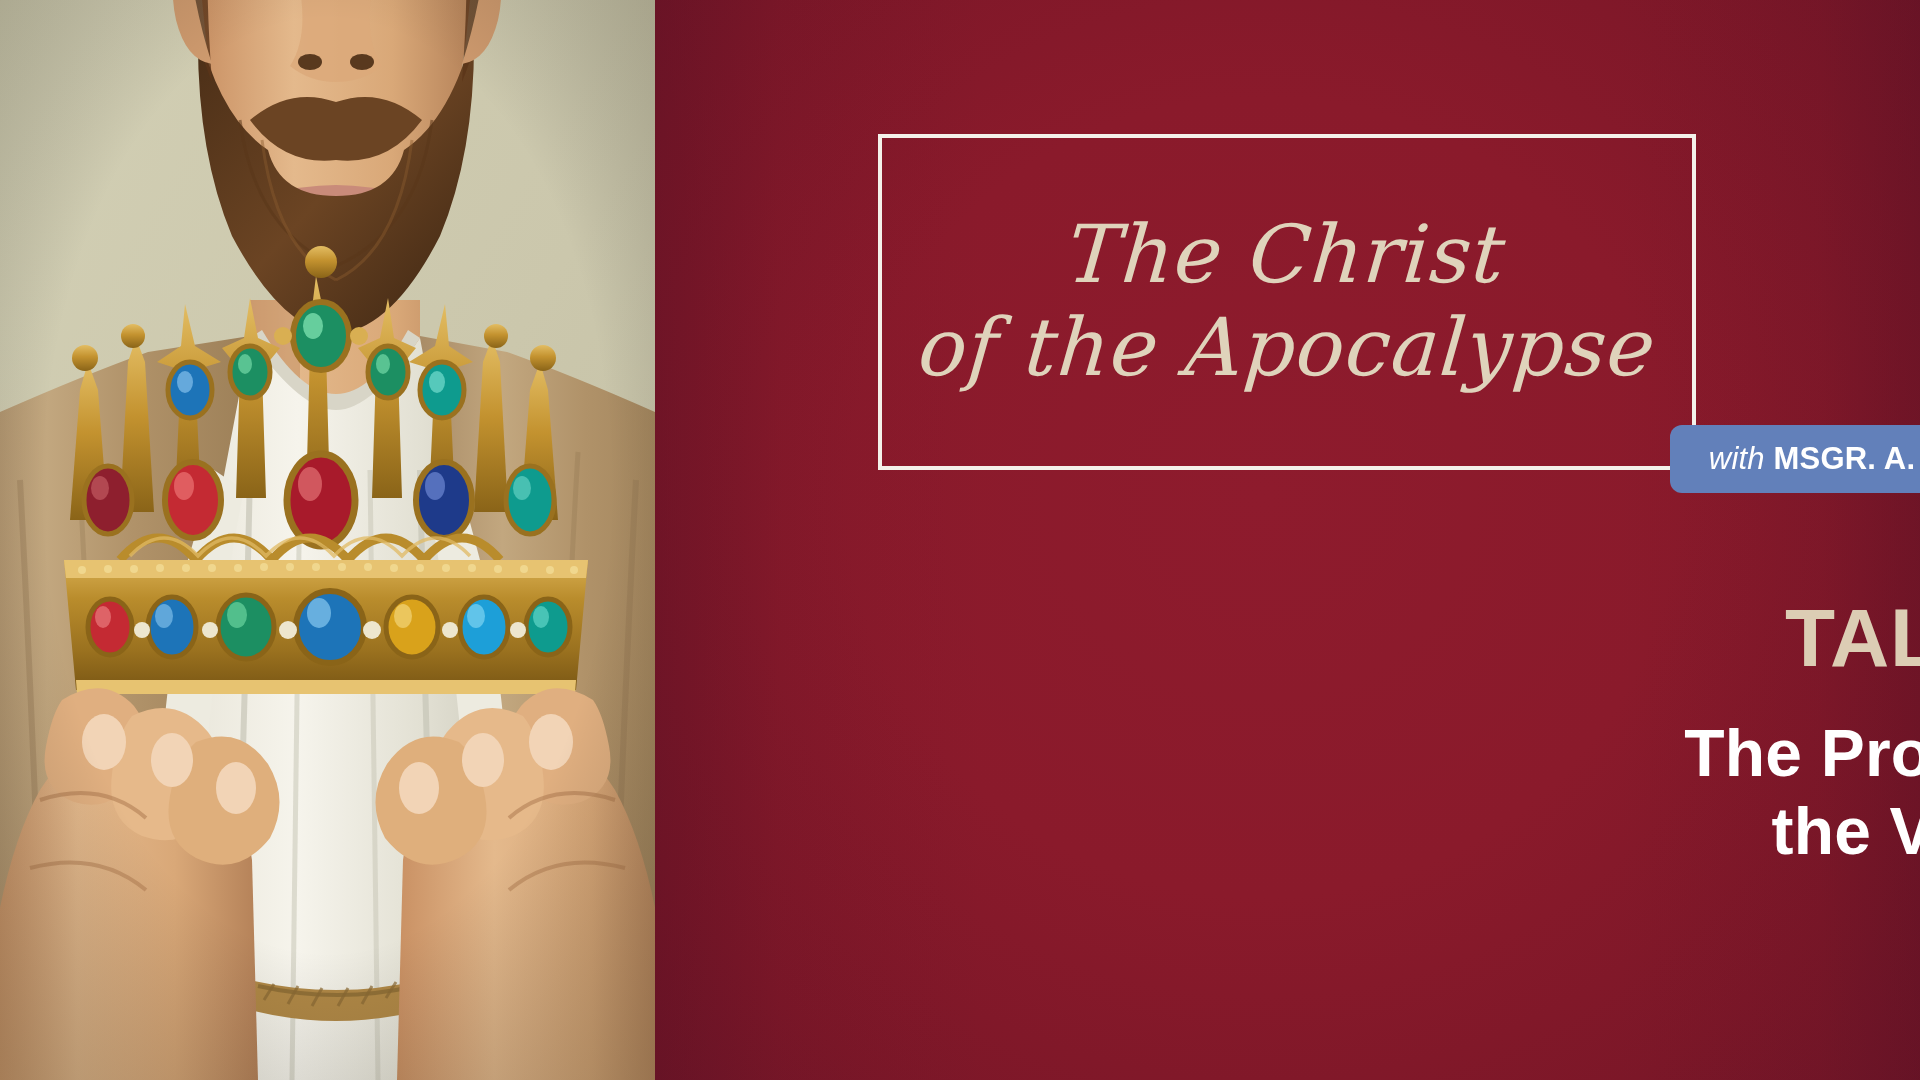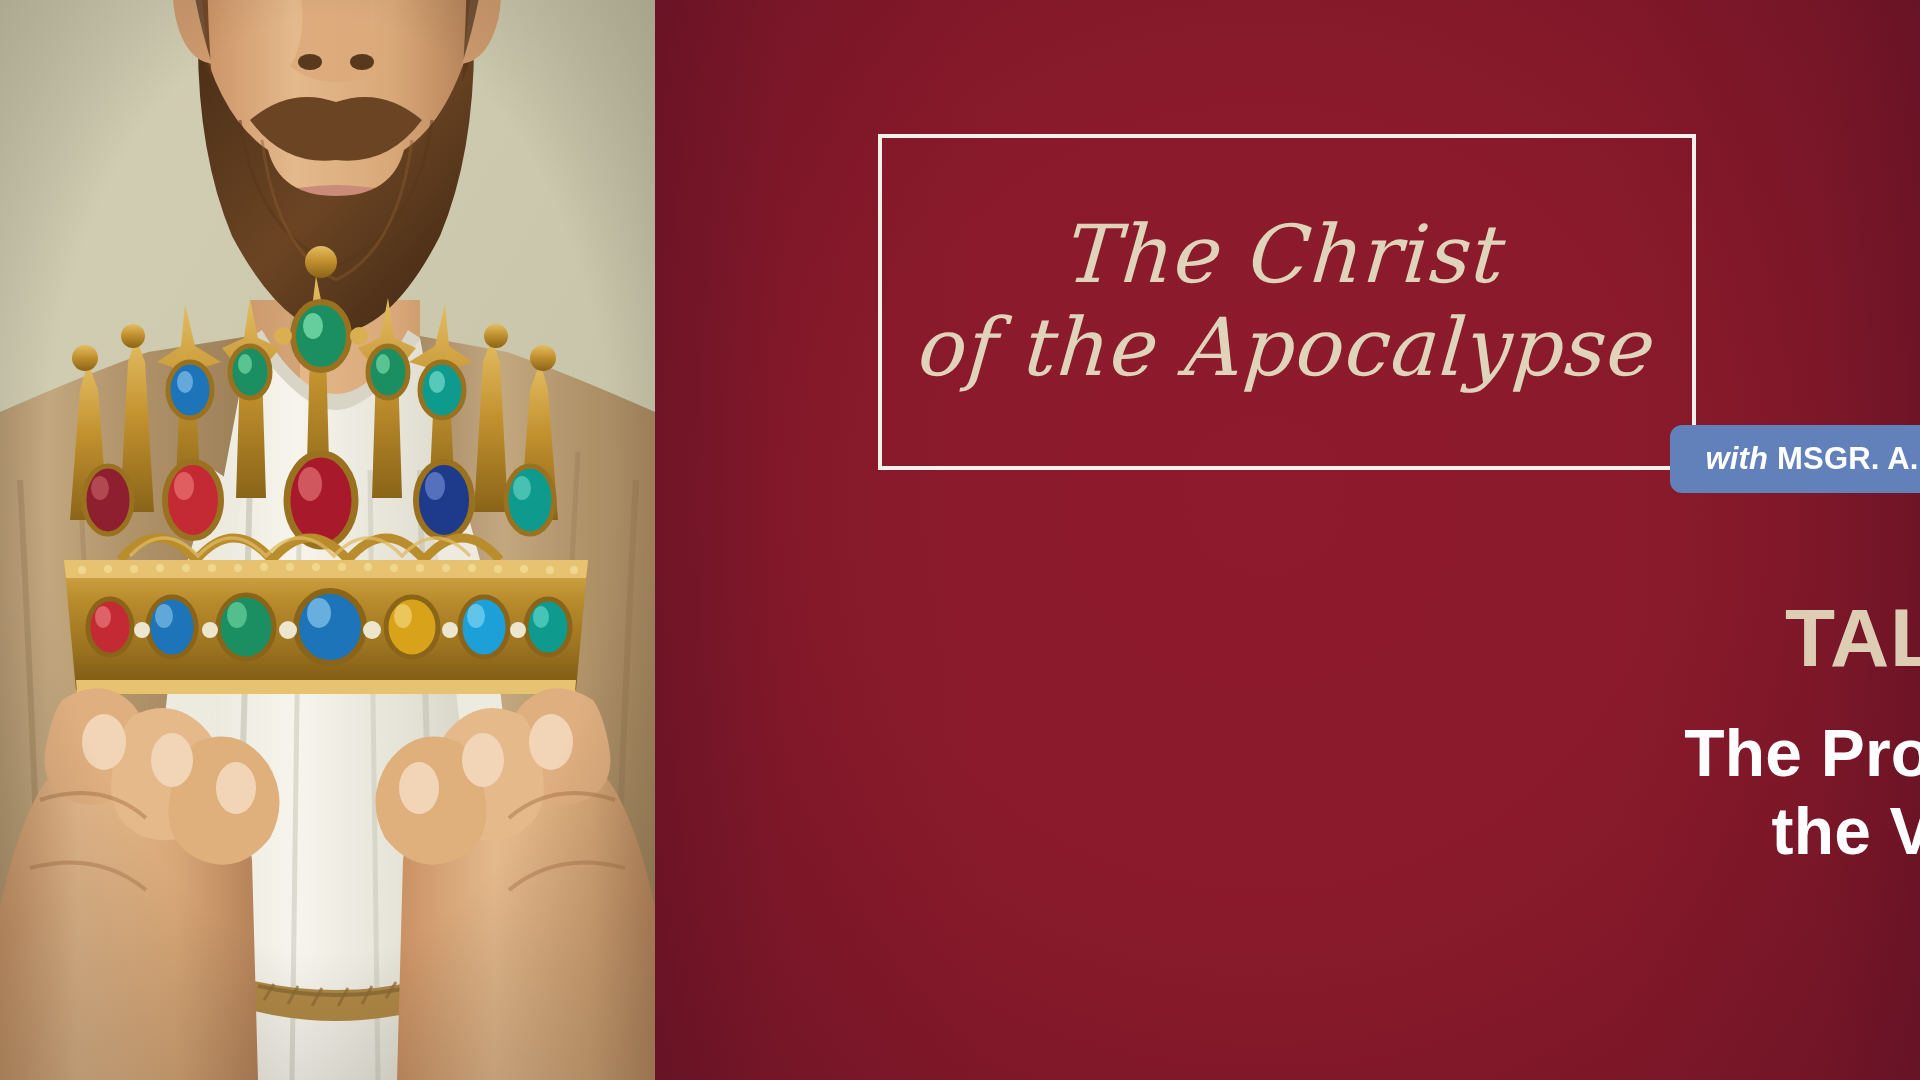--- a/index.html
+++ b/index.html
@@ -77,21 +77,21 @@
   }
   .speaker-text{
     color:#FFFFFF;
     font-size:31px;
     font-weight:700;
     letter-spacing:.2px;
     white-space:nowrap;
   }
   .speaker-text .with{
     font-style:italic;
-    font-weight:700;
+    font-weight:400;
   }
 
   
   .talk-block{
     position:absolute;
     left:655px; top:595px;
     width:1265px;
     text-align:center;
     z-index:4;
   }

